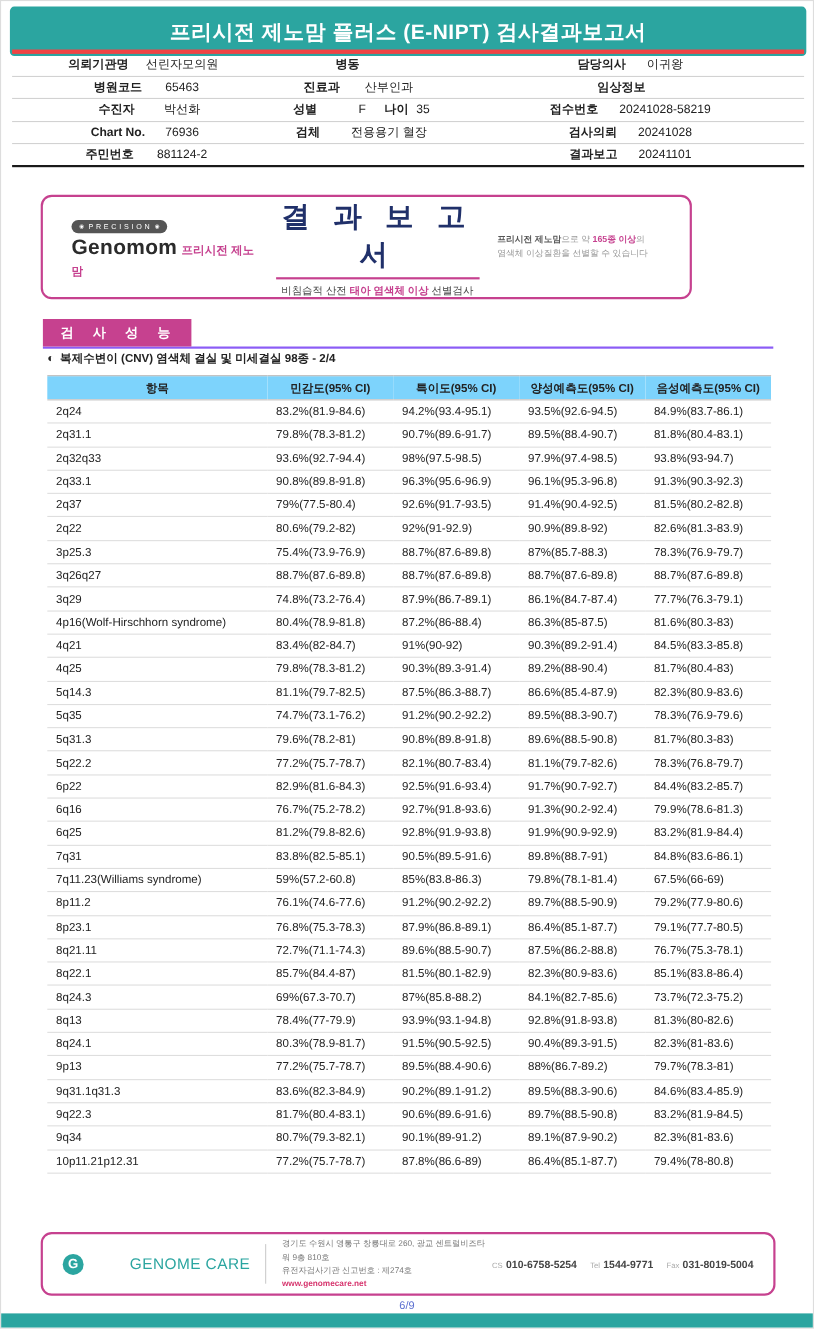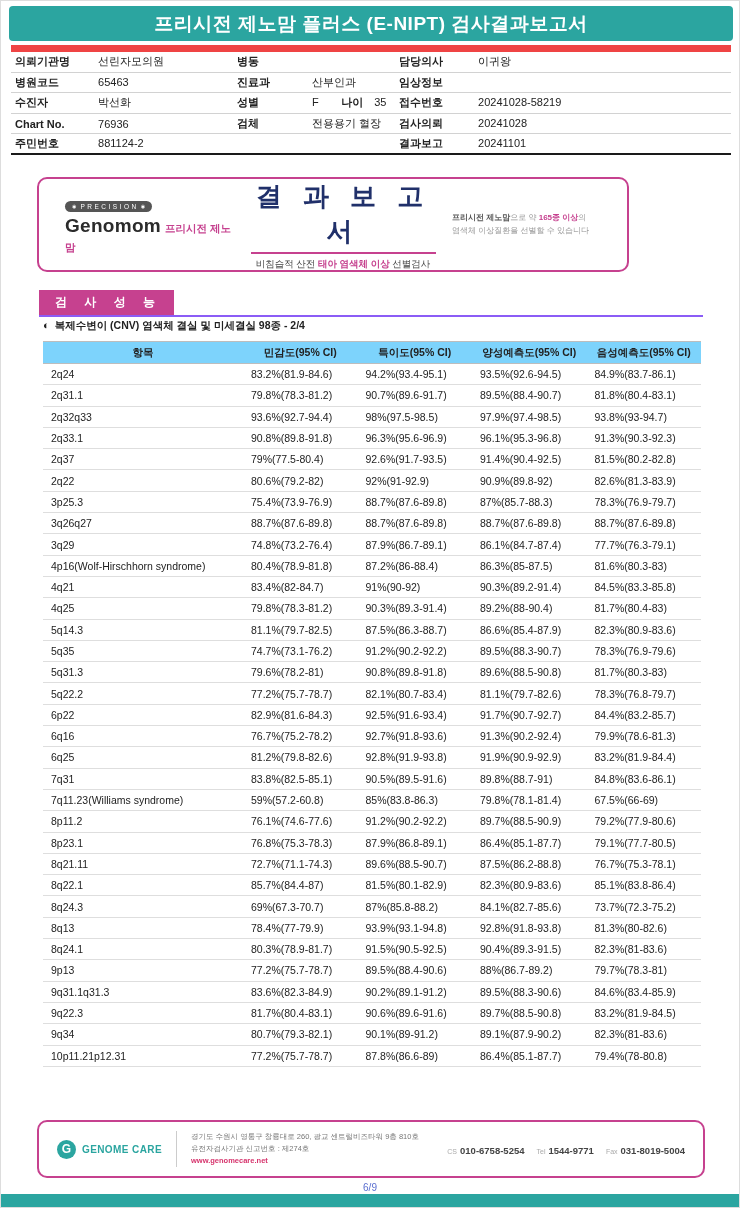--- a/index.html
+++ b/index.html
@@ -4,27 +4,27 @@
 <style>
   html, body { margin:0; padding:0; background:#f2f2f2; }
   * { box-sizing:border-box; }
   .page {
     position:relative; width:740px; height:1208px; margin:0 auto;
     background:#fff; border:1px solid #ddd; overflow:hidden;
     font-family:"Liberation Sans", sans-serif; color:#222;
   }
   
   .title-bar {
-    position:absolute; left:8px; top:5px; width:724px; height:35px;
+    position:absolute; left:8px; top:5px; width:724px; height:45px;
     background:var(--teal,#2ba5a0); border-radius:4px;
     display:flex; align-items:center; justify-content:center;
     color:#fff; font-weight:bold; font-size:19px; letter-spacing:0.5px;
   }
   
-  .patient { position:absolute; left:10px; top:44px; width:720px; border-top:7px solid #ef4444; }
+  .patient { position:absolute; left:10px; top:44px; width:720px; border-top:4px solid #ef4444;text-align:center; }
   .p-row {
     display:grid; grid-template-columns:222px 162px 336px;
     height:20.6px; align-items:center; border-bottom:1px solid #d2d2d2;
     font-size:11px;
   }
   .p-row:last-child { border-bottom:2px solid #1a1a1a; }
   .p-cell { padding-left:4px; white-space:nowrap; }
   .p-label { display:inline-block; font-weight:bold; }
   .c1 .p-label { width:80px; }
   .c2 .p-label { width:72px; }
@@ -82,21 +82,21 @@
     position:absolute; left:36px; top:1119px; width:668px; height:58px;
     border:2.5px solid var(--magenta,#c6418f); border-radius:10px;
     display:flex; align-items:center; padding:0 18px;
   }
   .gc-logo { display:flex; align-items:center; gap:6px; }
   .gc-mark {
     width:19px; height:19px; border-radius:50%; background:var(--teal,#2ba5a0);
     color:#fff; display:flex; align-items:center; justify-content:center;
     font-weight:bold; font-size:12px;
   }
-  .gc-text { color:var(--teal,#2ba5a0); font-weight:bold; font-size:10px; letter-spacing:0.4px; white-space:nowrap; }
+  .gc-text { color:var(--teal,#2ba5a0); font-weight:normal; font-size:14px; letter-spacing:0.4px; white-space:nowrap;margin-left:36px; }
   .vdiv { width:1px; height:36px; background:#ccc; margin:0 14px; }
   .addr { font-size:7.5px; color:#777; line-height:1.6; }
   .addr .url { color:#d6336c; font-weight:bold; }
   .contacts { margin-left:auto; display:flex; gap:12px; align-items:baseline; white-space:nowrap; }
   .contact .cl { font-size:7px; color:#aaa; margin-right:3px; }
   .contact .cv { font-size:9.5px; color:#444; font-weight:bold; }
   .page-num { position:absolute; left:0; right:0; top:1181px; text-align:center; font-size:10px; color:#5b6fd0; }
   .bottom-bar { position:absolute; left:0; right:0; bottom:0; height:13px; background:var(--teal,#2ba5a0); }
 </style>
 </head>

